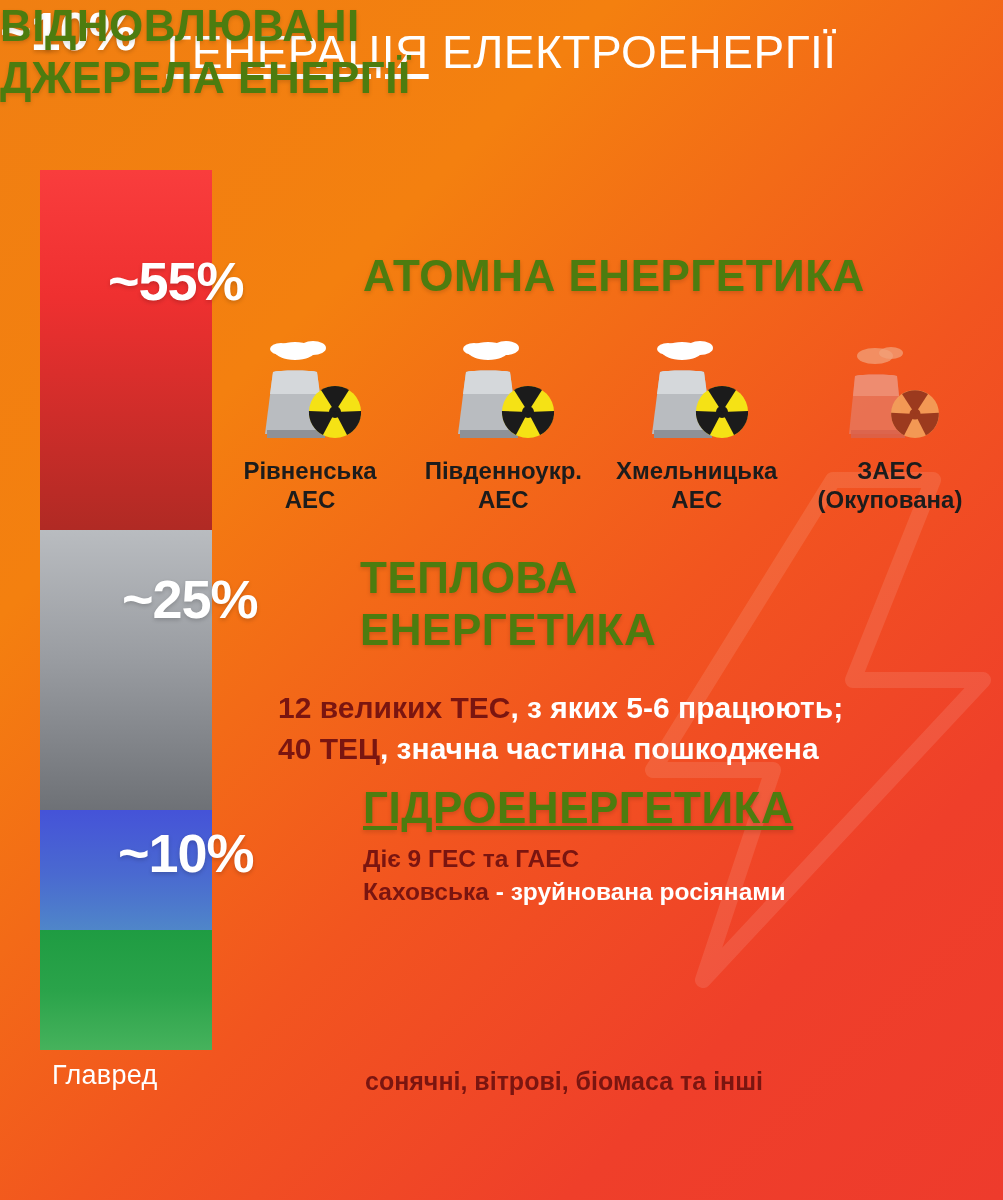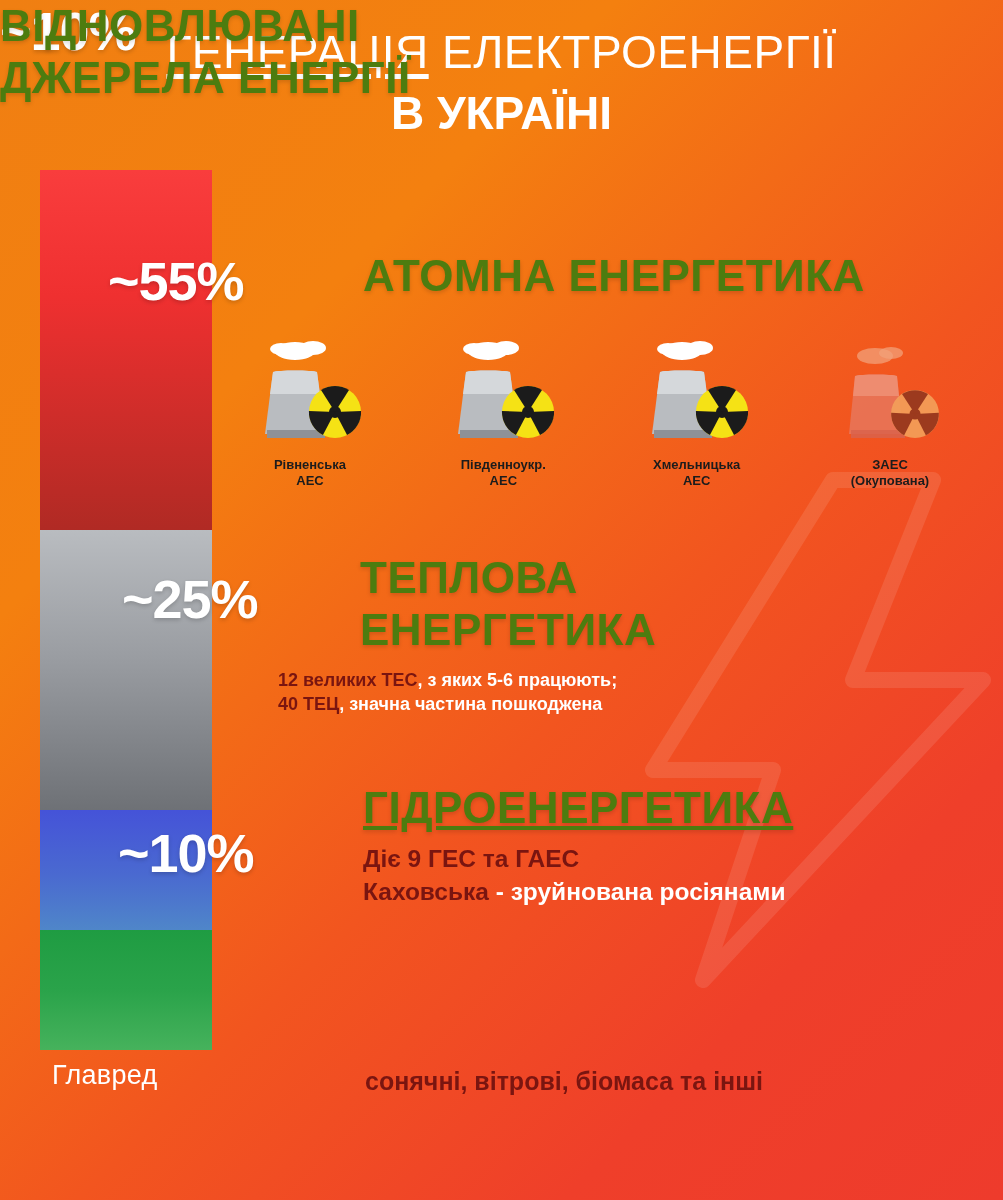--- a/index.html
+++ b/index.html
@@ -138,36 +138,36 @@
   .plant .icon-box {
     height: 118px;
     display: flex;
     align-items: flex-end;
     justify-content: center;
   }
   .plant-caption {
     margin-top: 7px;
     color: #1c1c1c;
     font-weight: bold;
-    font-size: 13px;
+    font-size: 24px;
     line-height: 1.2;
     white-space: pre-line;
   }
 
   
   .note {
     position: absolute;
     font-weight: bold;
     line-height: 1.35;
     color: #ffffff;
   }
   .note-thermal {
     left: 278px;
-    top: 668px;
-    font-size: 18px;
+    top: 688px;
+    font-size: 30px;
   }
   .note-hydro {
     left: 363px;
     top: 842px;
     font-size: 24.5px;
   }
   .note-renew {
     left: 365px;
     top: 1065px;
     font-size: 25px;
@@ -183,21 +183,20 @@
 <div class="page">
 
   <div class="watermark">
     <svg viewBox="0 0 460 520" xmlns="http://www.w3.org/2000/svg">
       <path d="M250 10 L70 300 L190 300 L120 510 L400 210 L270 210 L350 10 Z" fill="none" stroke="#ffffff" stroke-width="16" stroke-linejoin="round"></path>
     </svg>
   </div>
 
   <div class="title-wrap">
     <div class="title-line1"><span class="title-underlined">ГЕНЕРАЦІЯ</span><span> ЕЛЕКТРОЕНЕРГІЇ</span></div>
-    <div class="title-line2">В УКРАЇНІ</div>
   </div>
 
   <div class="bar">
     <div class="seg seg-nuclear"></div>
     <div class="seg seg-thermal"></div>
     <div class="seg seg-hydro"></div>
     <div class="seg seg-renewable" style="height:120px;background:linear-gradient(180deg,#1f9c42 0%,#2aa34a 50%,#46b25c 100%);"></div>
   </div>
 
   <div class="brand">Главред</div>

